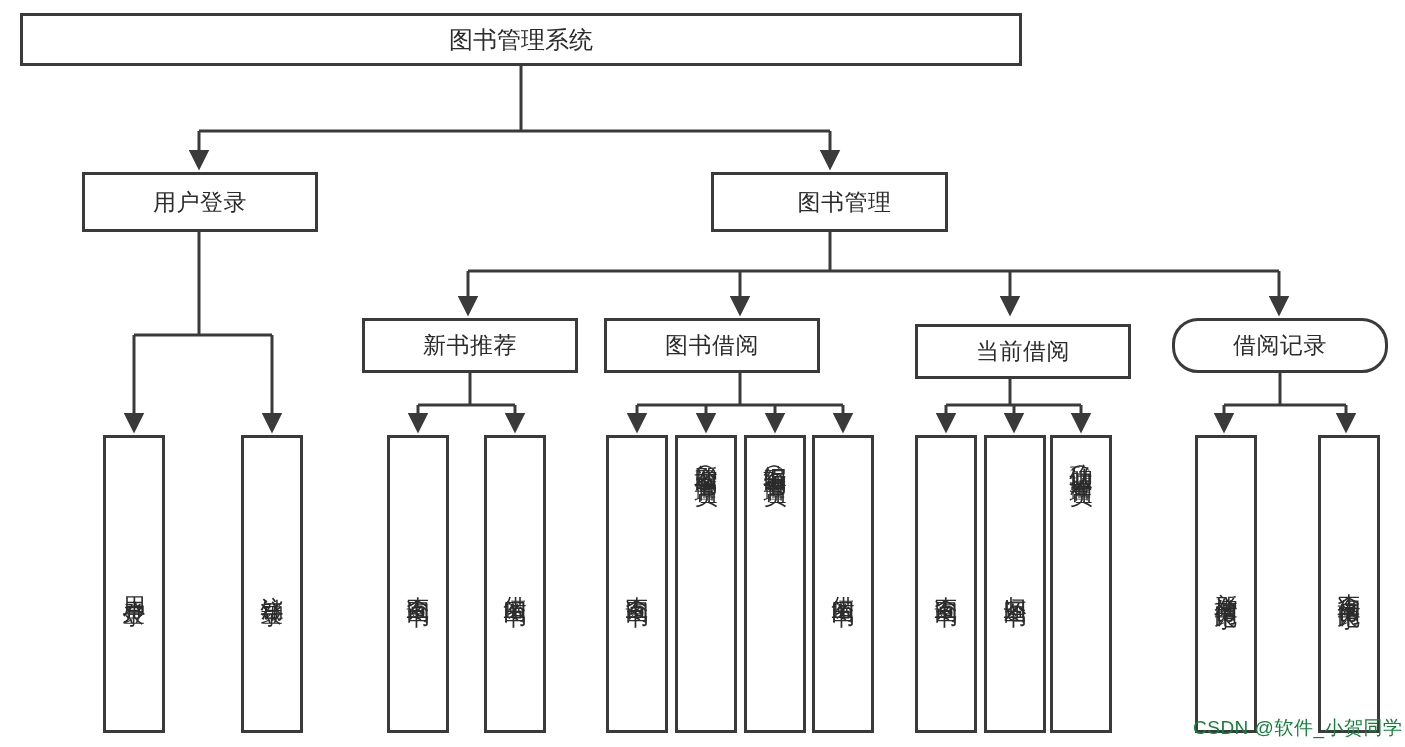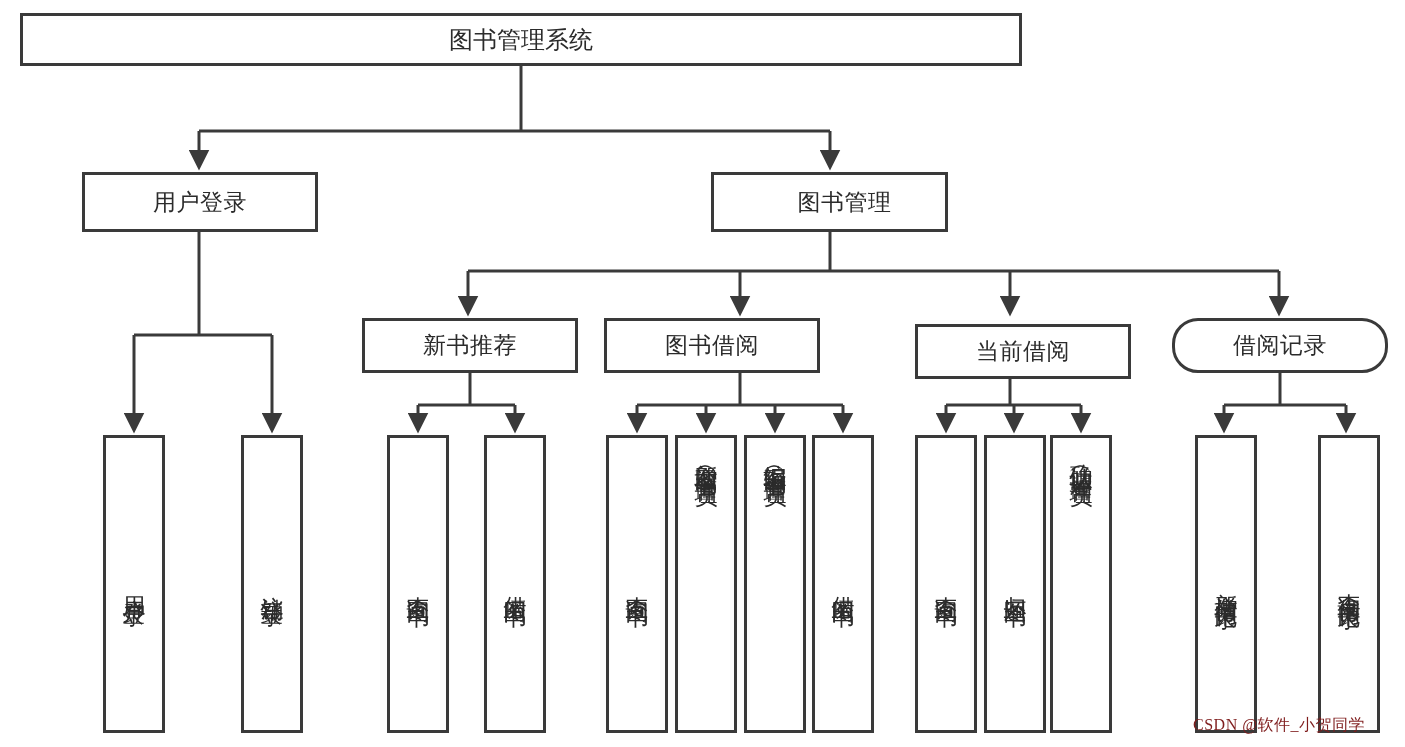--- a/index.html
+++ b/index.html
@@ -49,25 +49,24 @@
   .v-label {
     writing-mode: vertical-rl;
     text-orientation: upright;
     font-size: 23px;
     letter-spacing: 3px;
     line-height: 1.0;
     white-space: nowrap;
   }
   .watermark {
     position: absolute;
-    font-size: 16px;
-    color: #7f1d1d;
+    font-size: 19px;
+    color: #15803d;
     white-space: nowrap;
     letter-spacing: 0.5px;
-    font-family: Liberation Serif, serif;
   }
 </style>
 </head>
 <body>
 
 <div id="canvas">
 
   <svg id="diagram-svg" viewBox="0 0 1405 747" xmlns="http://www.w3.org/2000/svg">
     <defs>
       <marker id="arrow" viewBox="0 0 12 12" refX="6" refY="6" markerWidth="7" markerHeight="7" orient="auto-start-reverse">

